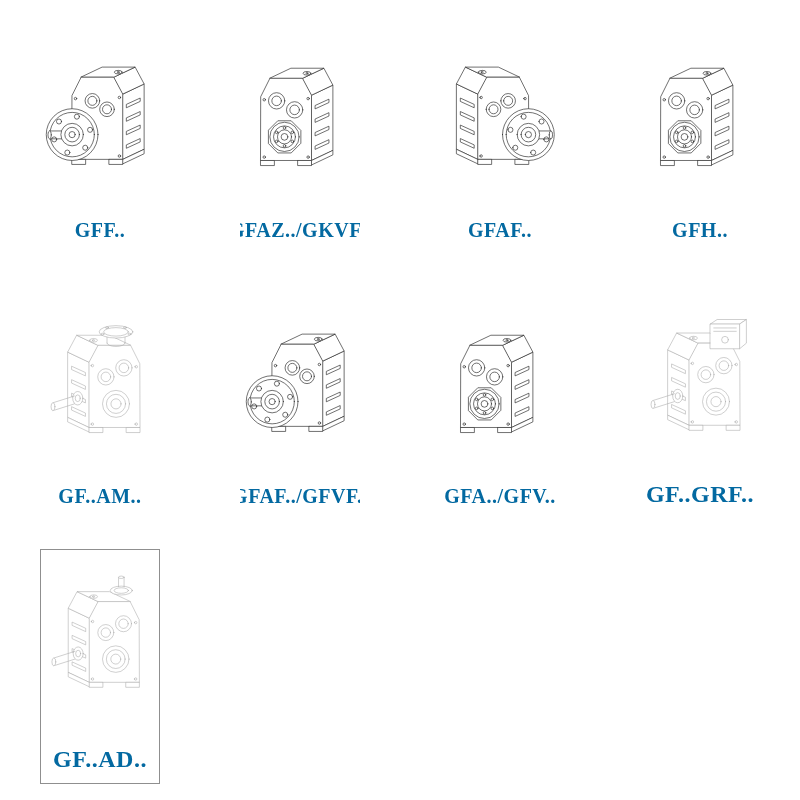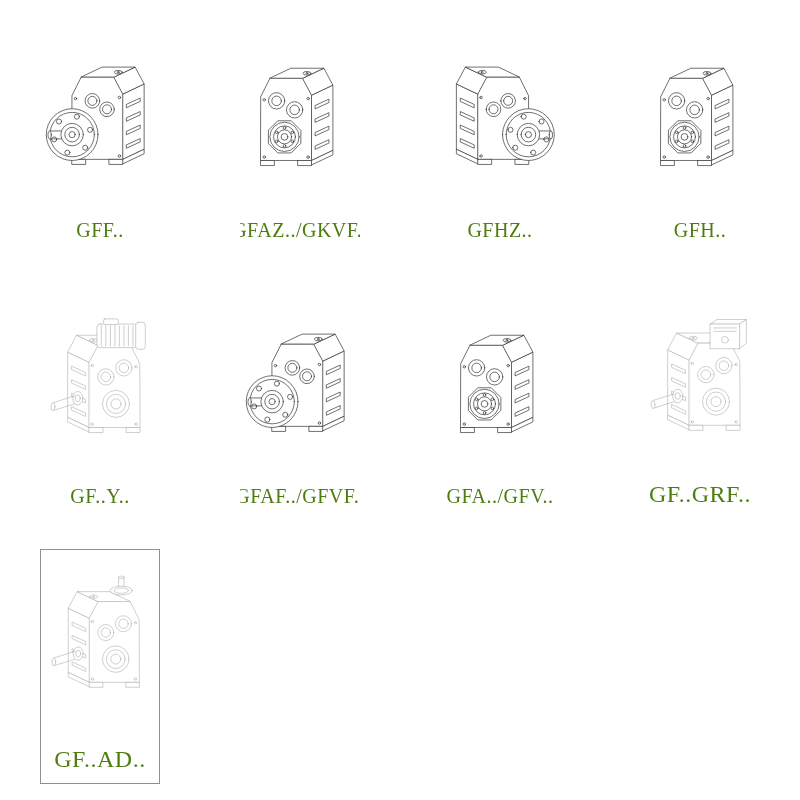--- a/index.html
+++ b/index.html
@@ -16,21 +16,21 @@
     box-sizing:border-box;padding:4px 2px 5px;overflow:hidden;
   }
   .art{
     flex:1 1 auto;width:100%;min-height:0;
     display:flex;align-items:center;justify-content:center;
   }
   .art svg{width:97%;height:97%;}
   .art-solid{color:#2b2b2b;}
   .art-light{color:#a9a9a9;}
   .lbl{
-    font-weight:400;font-size:20px;letter-spacing:.5px;color:#4d7c0f;
+    font-weight:700;font-size:20px;letter-spacing:.5px;color:#0369a1;
     line-height:1.15;text-align:center;white-space:nowrap;padding:1px 0 4px;
   }
   .lbl-lg{font-size:24px;text-align:center;}
   .cell-boxed{border:1px solid #8f8f8f;gap:17px;}
   .defs-svg{position:absolute;width:0;height:0;overflow:hidden;}
 </style>
 </head>
 <body>
 
 <svg class="defs-svg" aria-hidden="true">
@@ -218,42 +218,42 @@
     <figcaption class="lbl">GFAZ../GKVF..</figcaption>
   </figure>
 
 
   <figure class="cell">
     <div class="art art-solid">
       <svg viewBox="0 0 200 240" stroke="currentColor" fill="none" stroke-width="1.2" stroke-linejoin="round" stroke-linecap="round">
           <use href="#v-flange-right"></use>
         </svg>
     </div>
-    <figcaption class="lbl">GFHZ..</figcaption>
+    <figcaption class="lbl">GFAF..</figcaption>
   </figure>
 
   <figure class="cell">
     <div class="art art-solid">
       <svg viewBox="0 0 200 240" stroke="currentColor" fill="none" stroke-width="1.2" stroke-linejoin="round" stroke-linecap="round">
           <use href="#v-hollow"></use>
         </svg>
     </div>
     <figcaption class="lbl">GFH..</figcaption>
   </figure>
-
 
 
   <figure class="cell">
     <div class="art art-light">
       <svg viewBox="0 0 200 240" stroke="currentColor" fill="none" stroke-width="1" stroke-linejoin="round" stroke-linecap="round">
-          <use href="#v-y"></use>
-        </svg>
-    </div>
-    <figcaption class="lbl">GF..Y..</figcaption>
-  </figure>
+          <use href="#v-am"></use>
+        </svg>
+    </div>
+    <figcaption class="lbl">GF..AM..</figcaption>
+  </figure>
+
 
   <figure class="cell">
     <div class="art art-solid">
       <svg viewBox="0 0 200 240" stroke="currentColor" fill="none" stroke-width="1.2" stroke-linejoin="round" stroke-linecap="round">
           <use href="#v-flange"></use>
         </svg>
     </div>
     <figcaption class="lbl">GFAF../GFVF..</figcaption>
   </figure>
 

